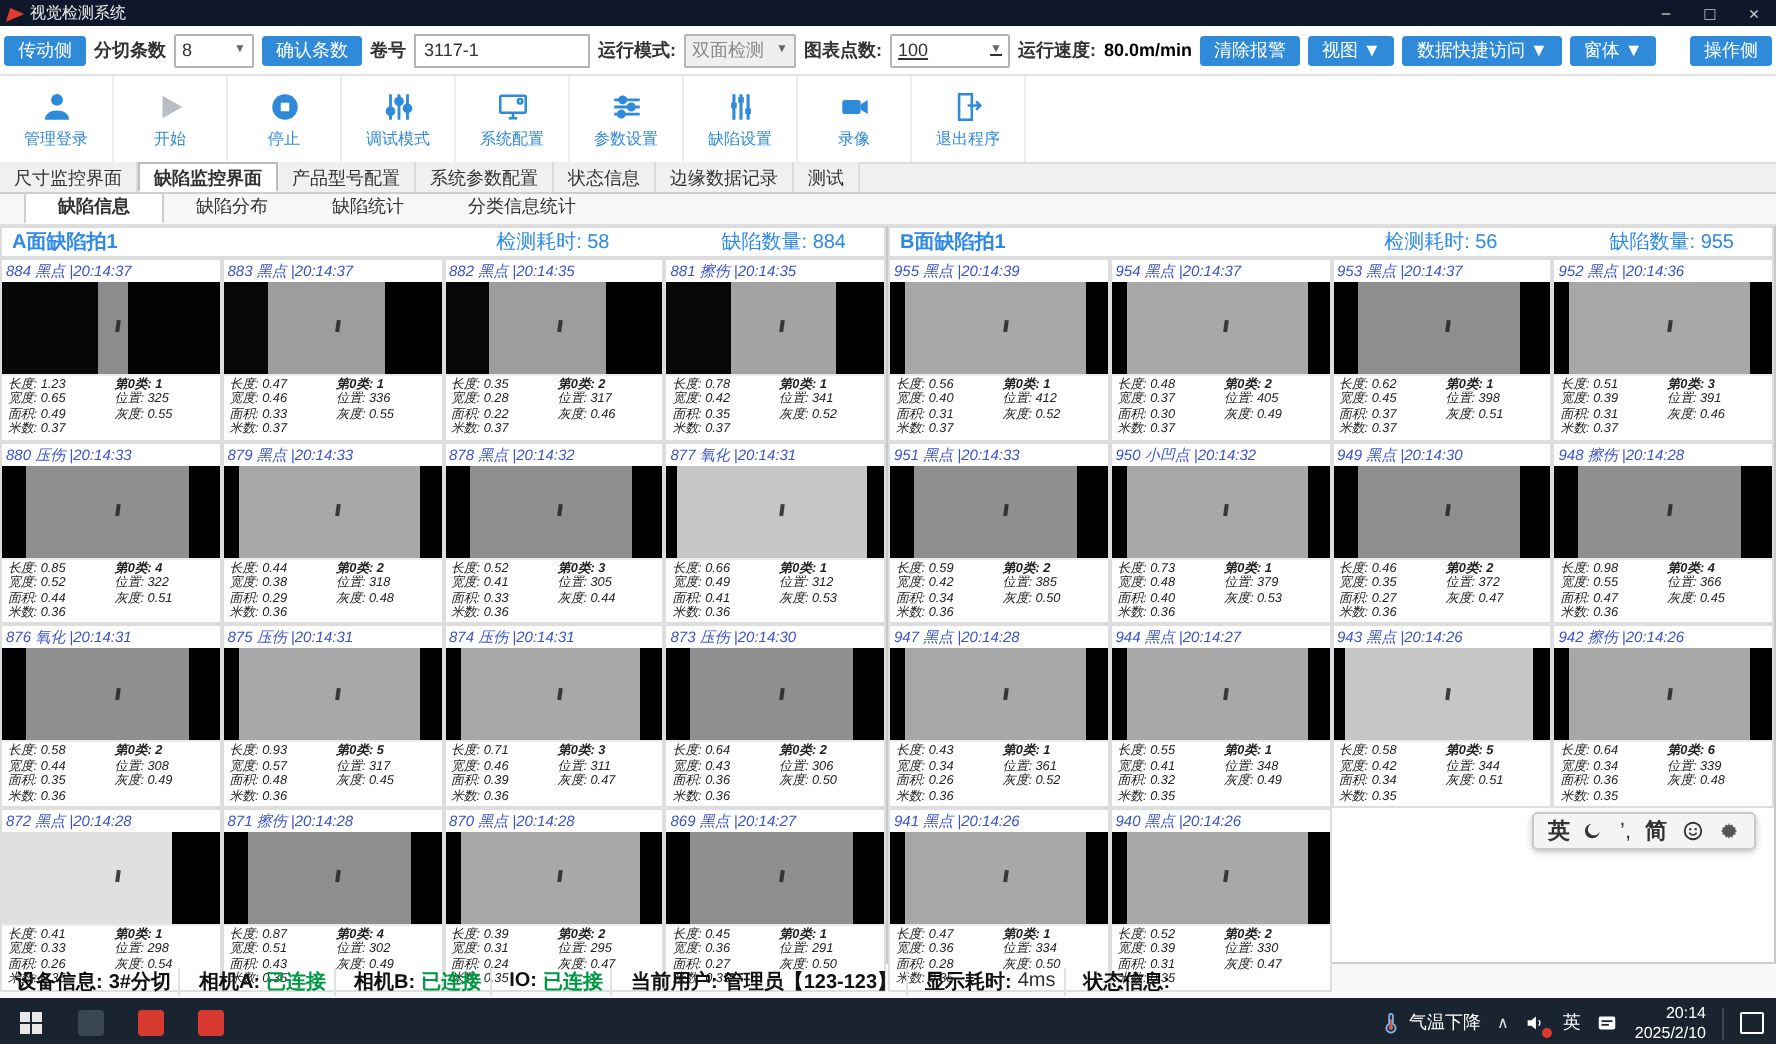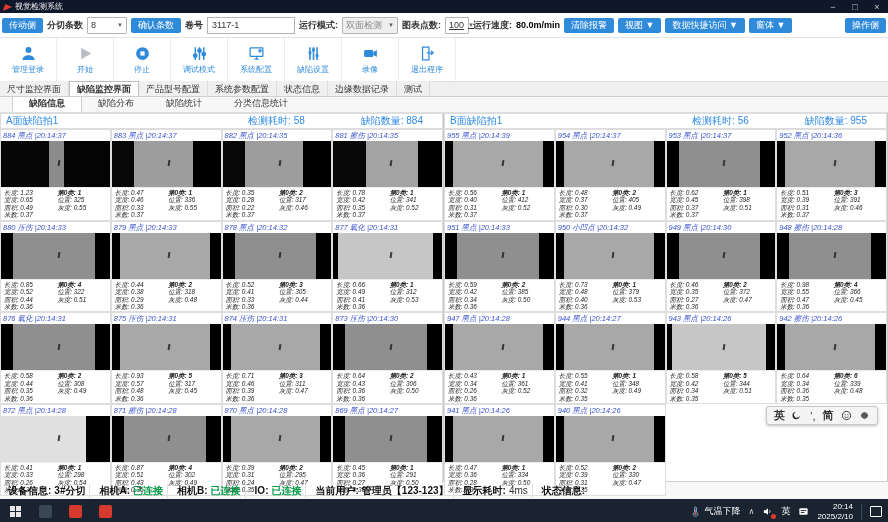--- a/index.html
+++ b/index.html
@@ -36,21 +36,21 @@
   .maintab { padding:2px 7px 1px; border-right:1px solid #dcdcdc; height:15px; display:flex; align-items:center; background:#f0f0f0; }
   .maintab.active { background:#fff; border:1px solid #bdbdbd; border-bottom:1px solid #fff; font-weight:bold;margin-top:24px; }
   .subtabs { height:16px; background:#f7f7f7; border-bottom:1px solid #dedede; display:flex; font-size:9px; color:#333; align-items:flex-end; padding-left:12px; }
   .subtab { padding:0 16px 1px; height:16px; display:flex; align-items:center; }
   .subtab.active { background:#fff; border:1px solid #cfcfcf; border-bottom:1px solid #fff; font-weight:bold; }
 
   
   .panels { height:368px; display:flex; }
   .panel { width:444px; display:flex; flex-direction:column; border-right:1px solid #c9c9c9; }
   .panel-header { height:20px; border:1px solid #dcdcdc; background:#fff; display:flex; align-items:center; font-size:10px; padding:0 5px; }
-  .ph-title { font-weight:normal; color:#2e8ae6; flex:1; }
+  .ph-title { font-weight:bold; color:#2e8ae6; flex:1; }
   .ph-time { color:#2e8ae6; margin-right:56px; }
   .ph-count { color:#2e8ae6; margin-right:14px; }
   .grid { flex:1; display:grid; grid-template-columns:repeat(4,1fr); grid-template-rows:repeat(4,1fr);font-style:italic; }
   .cell { border:1px solid #dedede; background:#fff; display:flex; flex-direction:column; overflow:hidden; }
   .cell-header { height:11px; font-size:7.5px; color:#3a52cc; padding:1px 2px 0; white-space:nowrap; overflow:hidden; }
   .cell-img { height:46px; position:relative; }
   .speck { position:absolute; left:52%; top:42%; width:1.5px; height:6px; background:rgba(35,35,35,.85); transform:rotate(8deg); }
   .tone-dark1 { background:linear-gradient(90deg,#060606 0 44%,#8c8c8c 44% 58%,#040404 58% 100%); }
   .tone-dark2 { background:linear-gradient(90deg,#070707 0 20%,#9d9d9d 20% 74%,#000 74% 100%); }
   .tone-dark3 { background:linear-gradient(90deg,#070707 0 30%,#a3a3a3 30% 78%,#000 78% 100%); }
@@ -119,21 +119,21 @@
   <span class="lbl">卷号</span>
   <div class="textinput">
       <span>3117-1</span>
     </div>
   <span class="lbl">运行模式:</span>
   <div class="combo disabled" style="width:56px;">
     <span style="flex:1">双面检测</span>
       <span class="arrow">▼</span>
   </div>
   <span class="lbl">图表点数:</span>
-  <div class="combo" style="width:24px;text-decoration:underline;">
+  <div class="combo" style="width:60px;text-decoration:underline;">
     <span style="flex:1">100</span>
       <span class="arrow">▼</span>
   </div>
   <span class="lbl">运行速度:</span>
   <span class="speed-val">80.0m/min</span>
   <button class="btn-blue">清除报警</button>
   <button class="btn-blue">视图 ▼</button>
   <button class="btn-blue">数据快捷访问 ▼</button>
   <button class="btn-blue">窗体 ▼</button>
   <button class="btn-blue side-right">操作侧</button>
@@ -169,20 +169,29 @@
       </svg>
     <span class="alabel">调试模式</span>
   </div>
   <div class="action">
     <svg viewBox="0 0 24 24" fill="none" stroke="#2f8ada" stroke-width="1.8">
         <rect x="3" y="4" width="18" height="12" rx="1"></rect>
         <path d="M9 20h6M12 16v4"></path>
         <circle cx="17" cy="8" r="1.6"></circle>
       </svg>
     <span class="alabel">系统配置</span>
+  </div>
+  <div class="action">
+    <svg viewBox="0 0 24 24" fill="none" stroke="#2f8ada" stroke-width="2">
+        <path d="M3 7h18M3 12h18M3 17h18"></path>
+        <circle cx="9" cy="7" r="2.2" fill="#2f8ada"></circle>
+        <circle cx="15" cy="12" r="2.2" fill="#2f8ada"></circle>
+        <circle cx="8" cy="17" r="2.2" fill="#2f8ada"></circle>
+      </svg>
+    <span class="alabel">参数设置</span>
   </div>
   <div class="action">
     <svg viewBox="0 0 24 24" fill="none" stroke="#2f8ada" stroke-width="2.2">
         <path d="M7 3v18M12 3v18M17 3v18"></path>
         <rect x="5" y="9" width="4" height="4" fill="#2f8ada" stroke="none"></rect>
         <rect x="10" y="5" width="4" height="4" fill="#2f8ada" stroke="none"></rect>
         <rect x="15" y="13" width="4" height="4" fill="#2f8ada" stroke="none"></rect>
       </svg>
     <span class="alabel">缺陷设置</span>
   </div>

